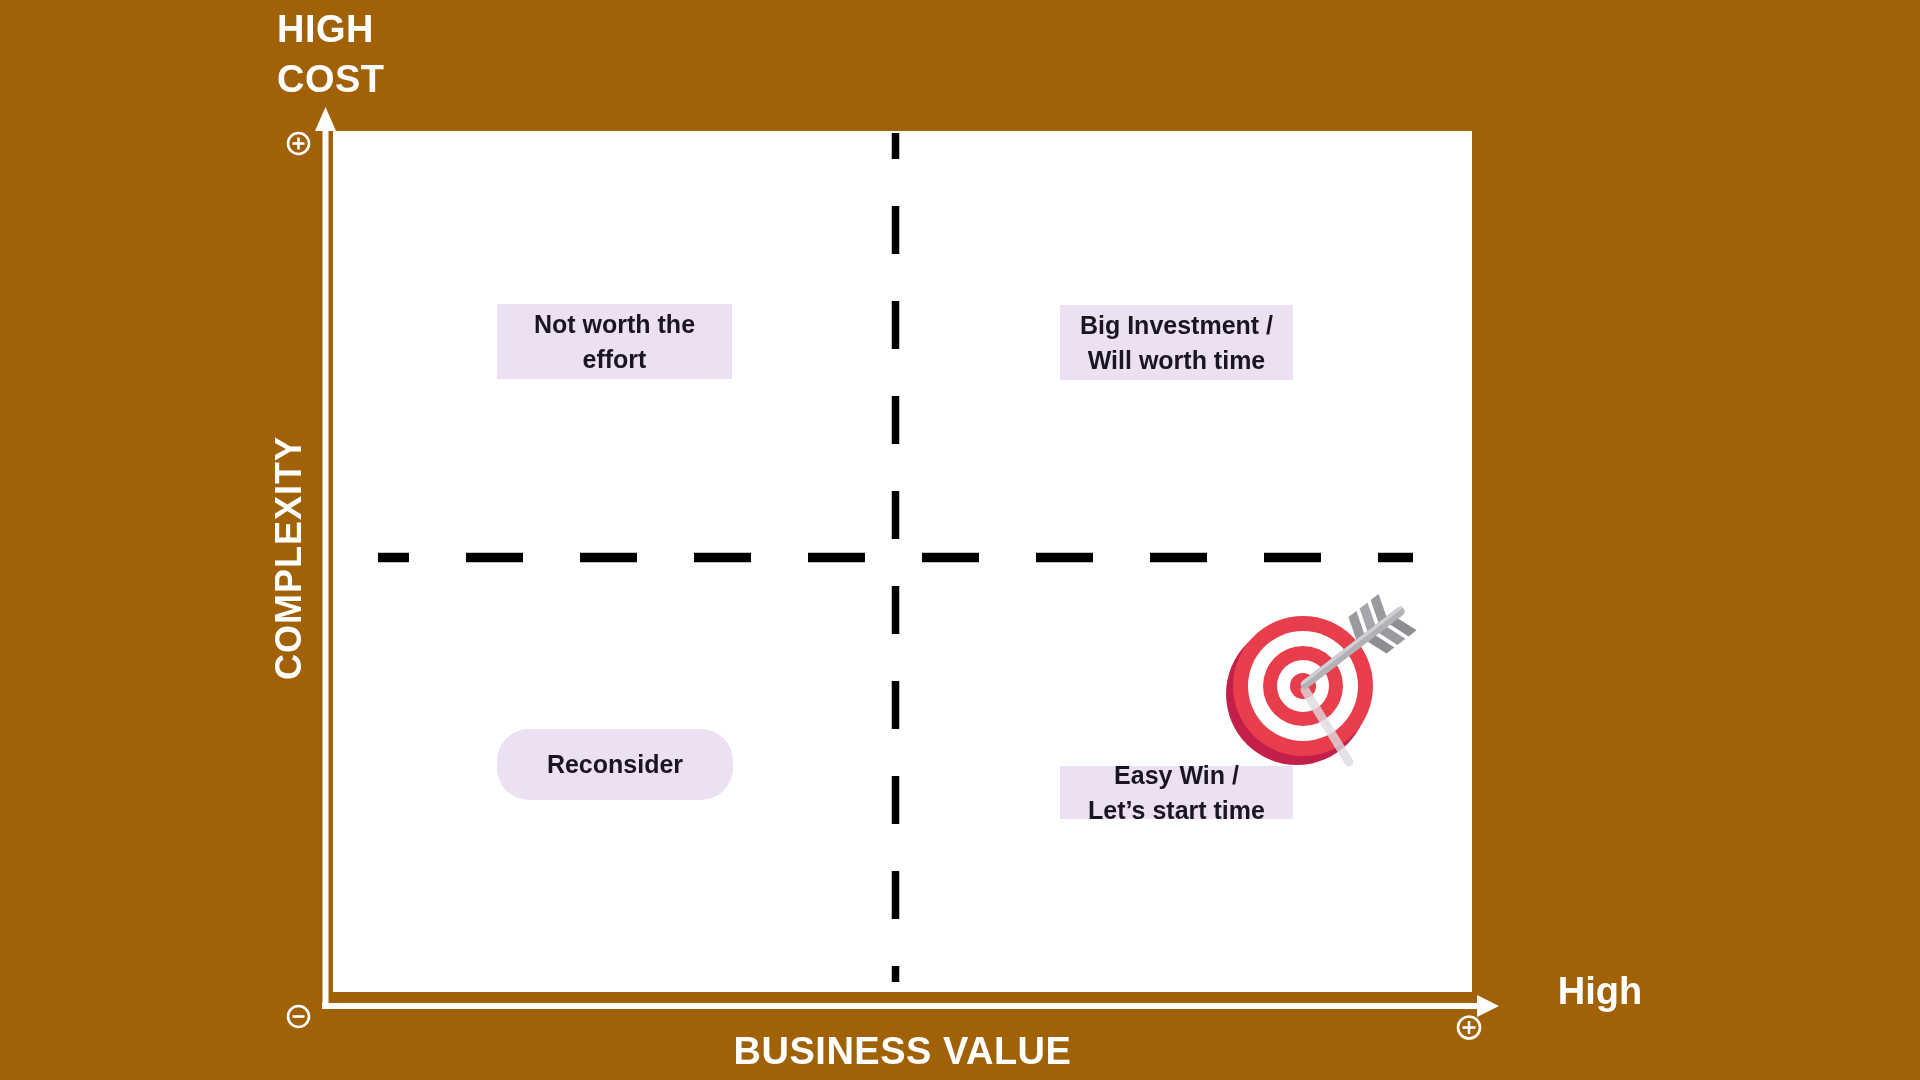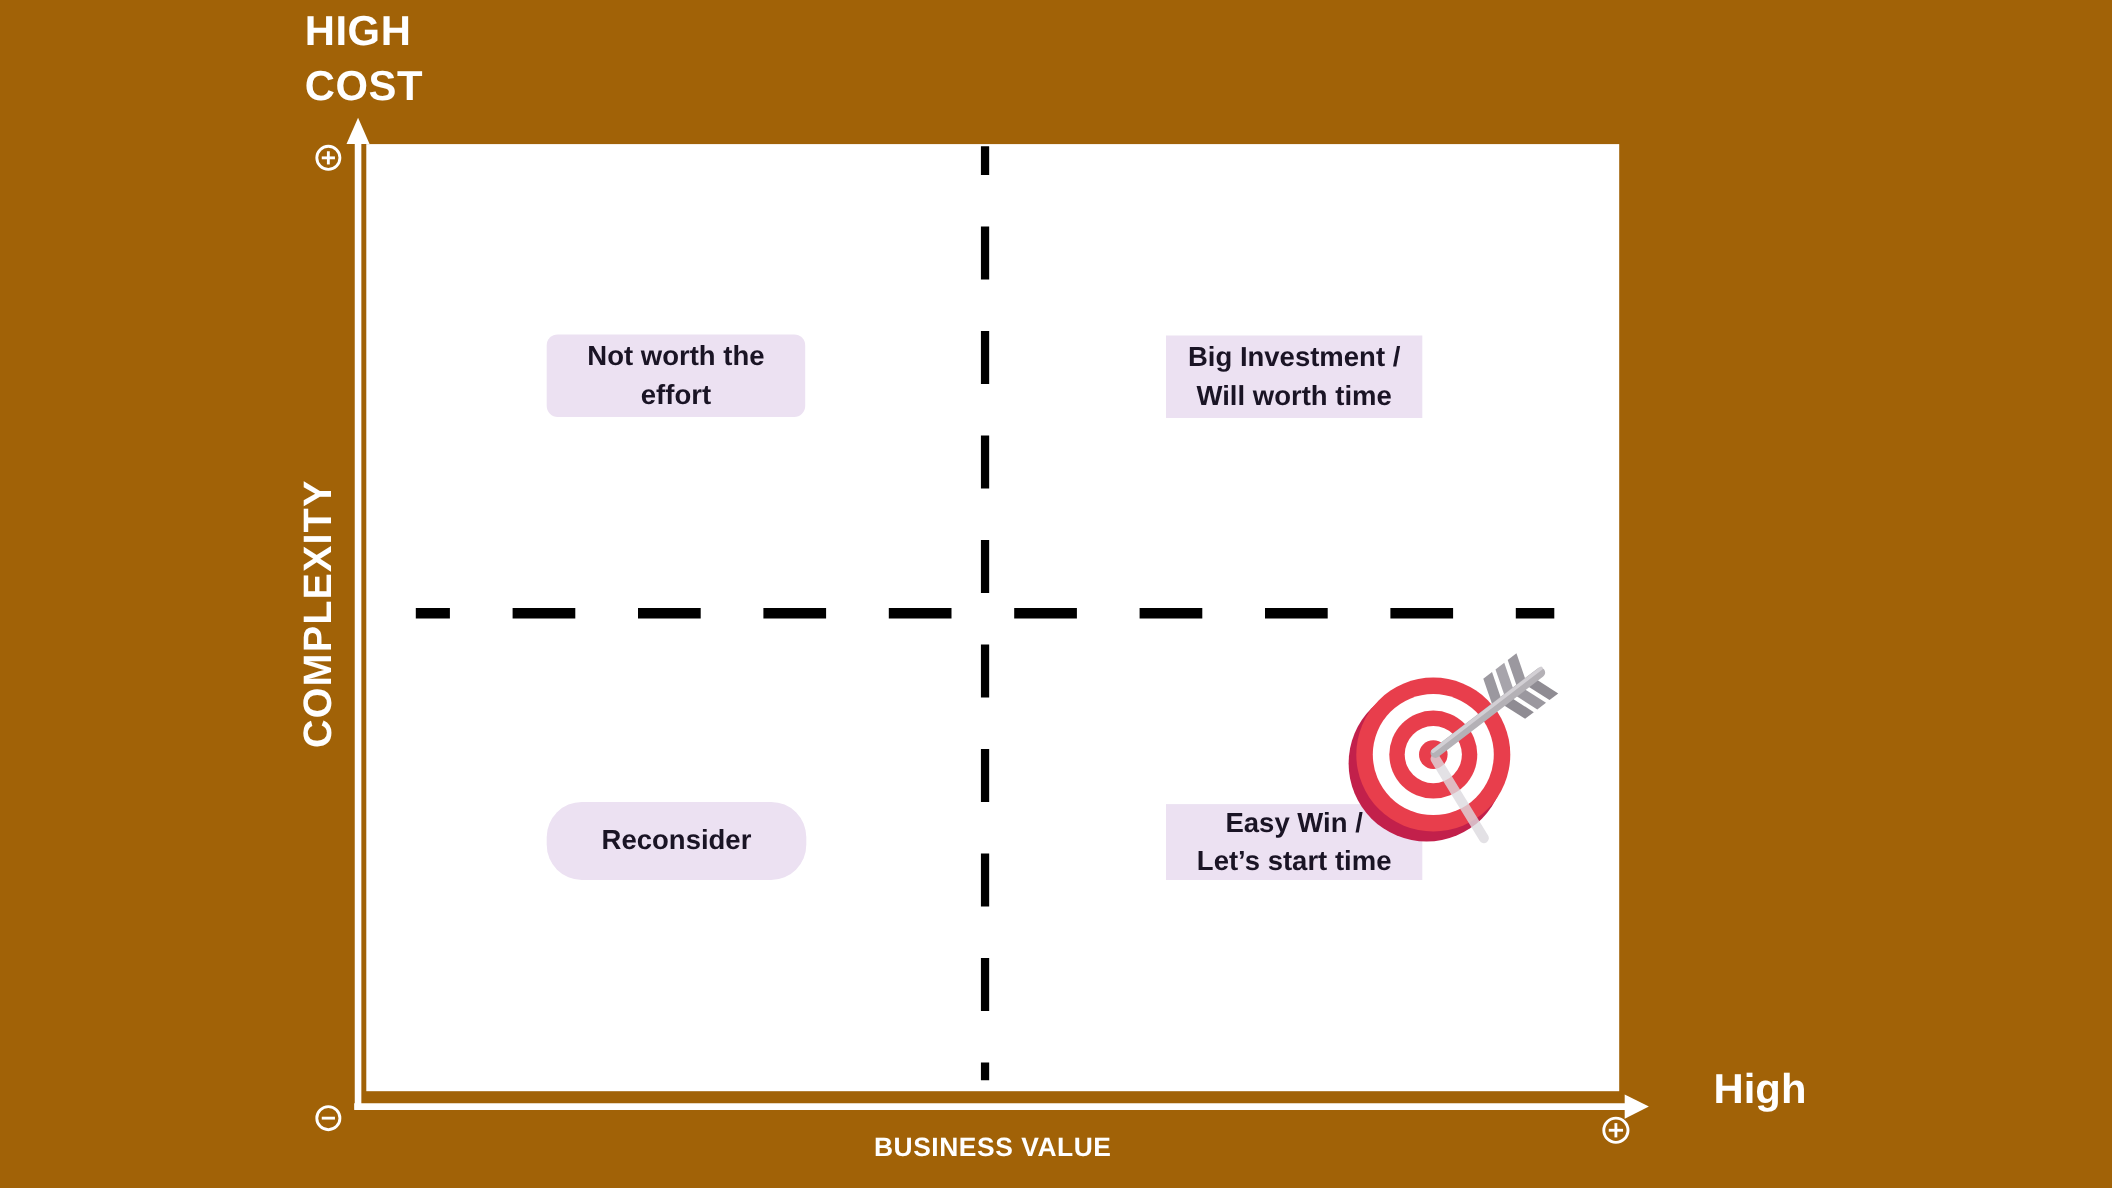--- a/index.html
+++ b/index.html
@@ -10,31 +10,31 @@
   .plot{position:absolute;left:333px;top:131px;width:1139px;height:861px;background:#fff;}
   svg.layer{position:absolute;left:0;top:0;}
   .axes-layer{z-index:2;}
   .target-layer{z-index:4;}
   .white-label{position:absolute;color:#fff;font-weight:bold;z-index:3;}
   .high-cost{left:277px;top:4px;font-size:38px;line-height:50px;letter-spacing:0.5px;}
   .complexity{
     left:289px;top:558px;font-size:36px;letter-spacing:1px;white-space:nowrap;
     transform:translate(-50%,-50%) rotate(-90deg);
   }
-  .business-value{left:333px;top:1030px;width:1139px;text-align:center;font-size:24px;letter-spacing:0.5px;}
+  .business-value{left:333px;top:1030px;width:1139px;text-align:center;font-size:38px;letter-spacing:0.5px;}
   .high-value{left:1500px;top:966px;width:200px;text-align:center;font-size:38px;line-height:50px;}
   .qlabel{
     position:absolute;z-index:3;background:#ece1f2;color:#1a1425;
     display:flex;flex-direction:column;align-items:center;justify-content:center;
     font-weight:bold;font-size:25px;line-height:35px;text-align:center;
   }
-  .q-tl{left:497px;top:304px;width:235px;height:75px;border-radius:10px;}
+  .q-tl{left:497px;top:304px;width:235px;height:75px;}
   .q-tr{left:1060px;top:305px;width:233px;height:75px;}
   .q-bl{left:497px;top:729px;width:236px;height:71px;border-radius:32px;}
-  .q-br{left:1060px;top:731px;width:233px;height:69px;}
+  .q-br{left:1060px;top:766px;width:233px;height:53px;}
 </style>
 </head>
 <body>
 
 <div class="stage">
 
   <div class="plot"></div>
 
   <svg class="layer axes-layer" width="1920" height="1080" viewBox="0 0 1920 1080">
 

